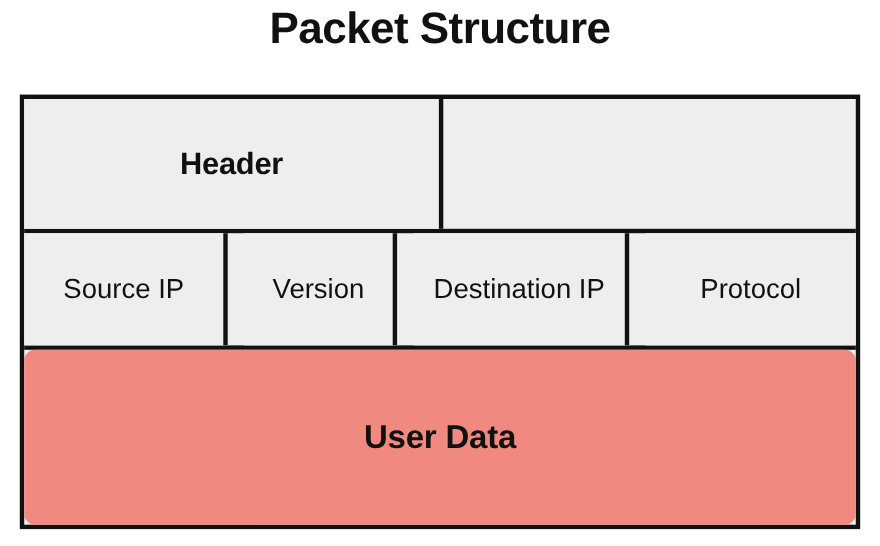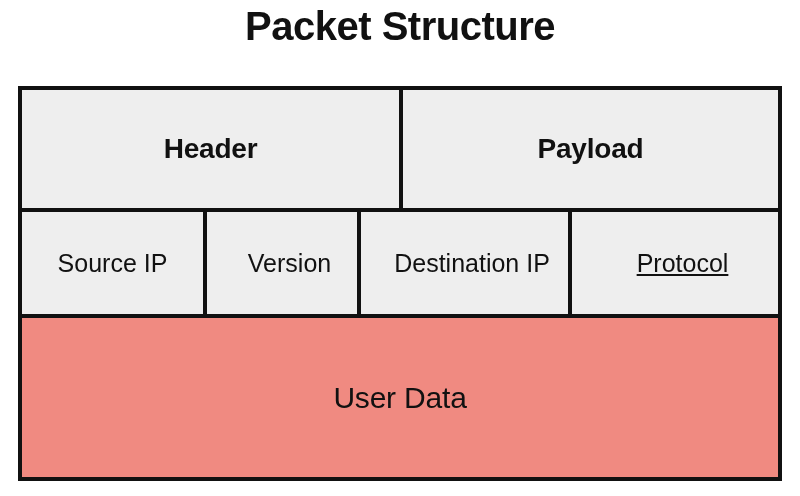--- a/index.html
+++ b/index.html
@@ -98,47 +98,47 @@
     line-height: 29px;
     padding: 0 6px;
     border-right: 4px solid #111111;
   }
   .field-cell:last-child { border-right: none; }
 
   .f-source   { flex: 0 0 185px; }
   .f-dest     { flex: 0 0 196px; }
   .f-version  { flex: 0 0 139px; }
   .f-ttl      { flex: 0 0 102px; }
-  .f-protocol { flex: 1 1 auto; text-decoration: underline; }
+  .f-protocol { flex: 1 1 auto; }
 
   
   .row-userdata {
     flex: 1 1 auto;
     background: #f08a81;
     display: flex;
     align-items: center;
     justify-content: center;
     font-size: 30px;
-    font-weight: normal;
+    font-weight: bold;
     color: #111111;
     letter-spacing: -0.2px;
+    border-radius: 10px;
   }
 </style>
 </head>
 <body>
 
 <div class="page">
 
   <div class="title">Packet Structure</div>
 
   <div class="diagram">
 
     <div class="row-sections">
       <div class="section-cell header-cell">Header</div>
-      <div class="section-cell payload-cell">Payload</div>
     </div>
 
     <div class="row-fields">
       <div class="field-cell f-source">Source IP</div>
       <div class="field-cell f-version">Version</div>
       <div class="field-cell f-dest">Destination IP</div>
       <div class="field-cell f-protocol">Protocol</div>
     </div>
 
     <div class="row-userdata">User Data</div>

